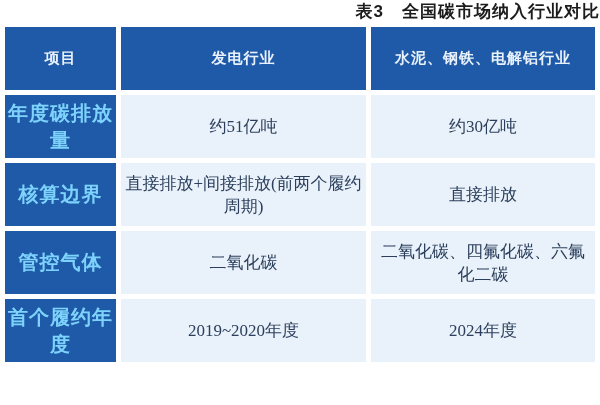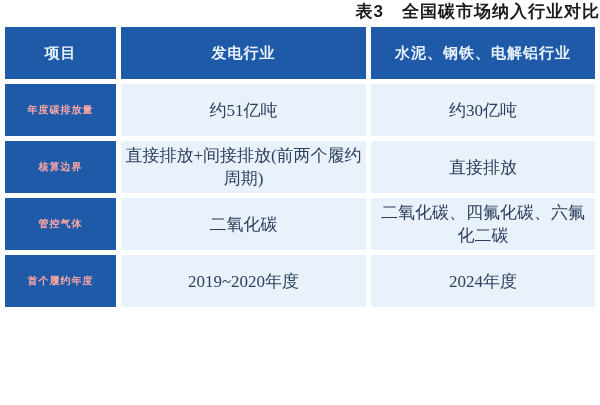--- a/index.html
+++ b/index.html
@@ -23,39 +23,39 @@
     letter-spacing: 1px;
     font-family: "Liberation Sans", sans-serif;
   }
   table.cmp {
     width: 600px;
     table-layout: fixed;
     border-collapse: separate;
     border-spacing: 5px;
   }
   table.cmp td {
-    height: 52px;
+    height: 63px;
     text-align: center;
     vertical-align: middle;
     overflow: hidden;
     padding: 0 2px;
   }
   td.hdr {
     background: #1e5aa8;
     color: #e9f2fc;
     font-weight: bold;
     font-size: 15px;
     font-family: "Liberation Sans", sans-serif;
     letter-spacing: 1px;
   }
   td.lbl {
     background: #1e5aa8;
-    color: #fca5a5;
+    color: #7dd3fc;
     font-weight: bold;
-    font-size: 10px;
+    font-size: 20px;
     font-family: "Liberation Sans", sans-serif;
     letter-spacing: 1px;
   }
   td.val {
     background: #e9f1fa;
     color: #2b3f5c;
     font-size: 17px;
     font-family: "Liberation Serif", serif;
   }
 </style>

